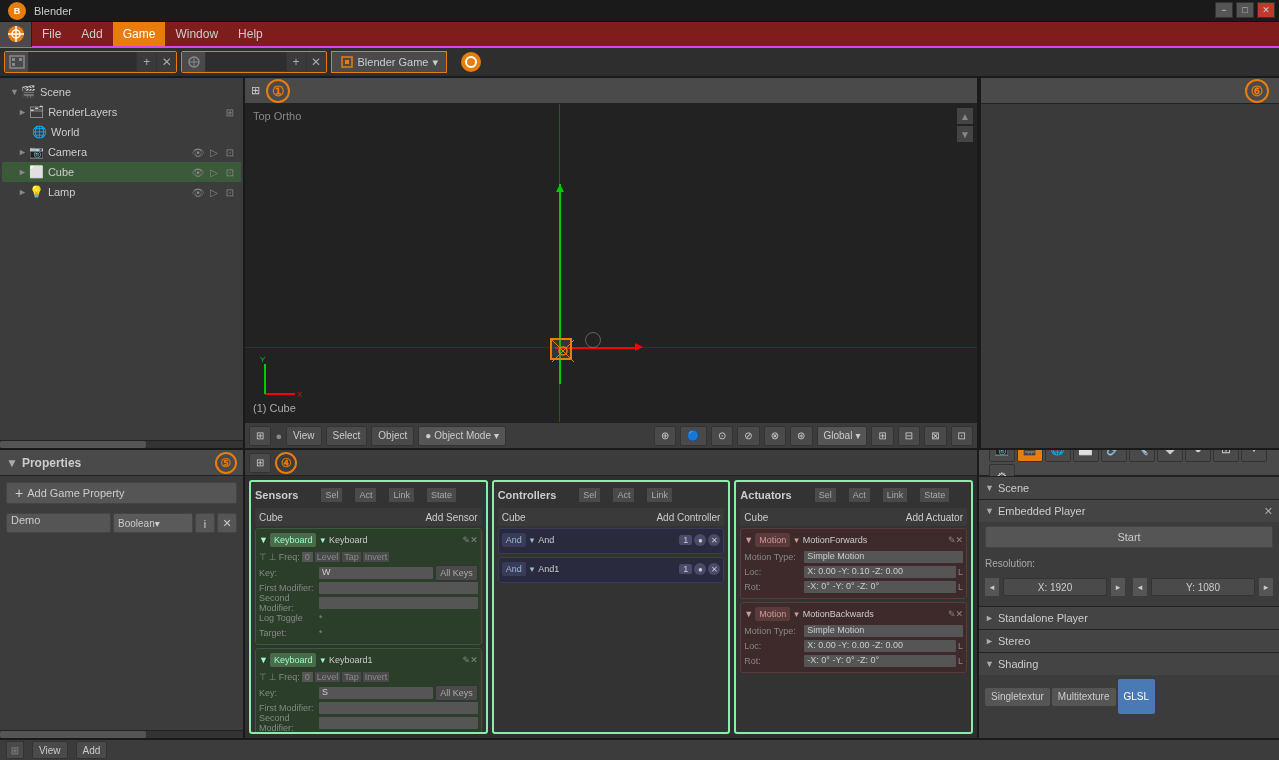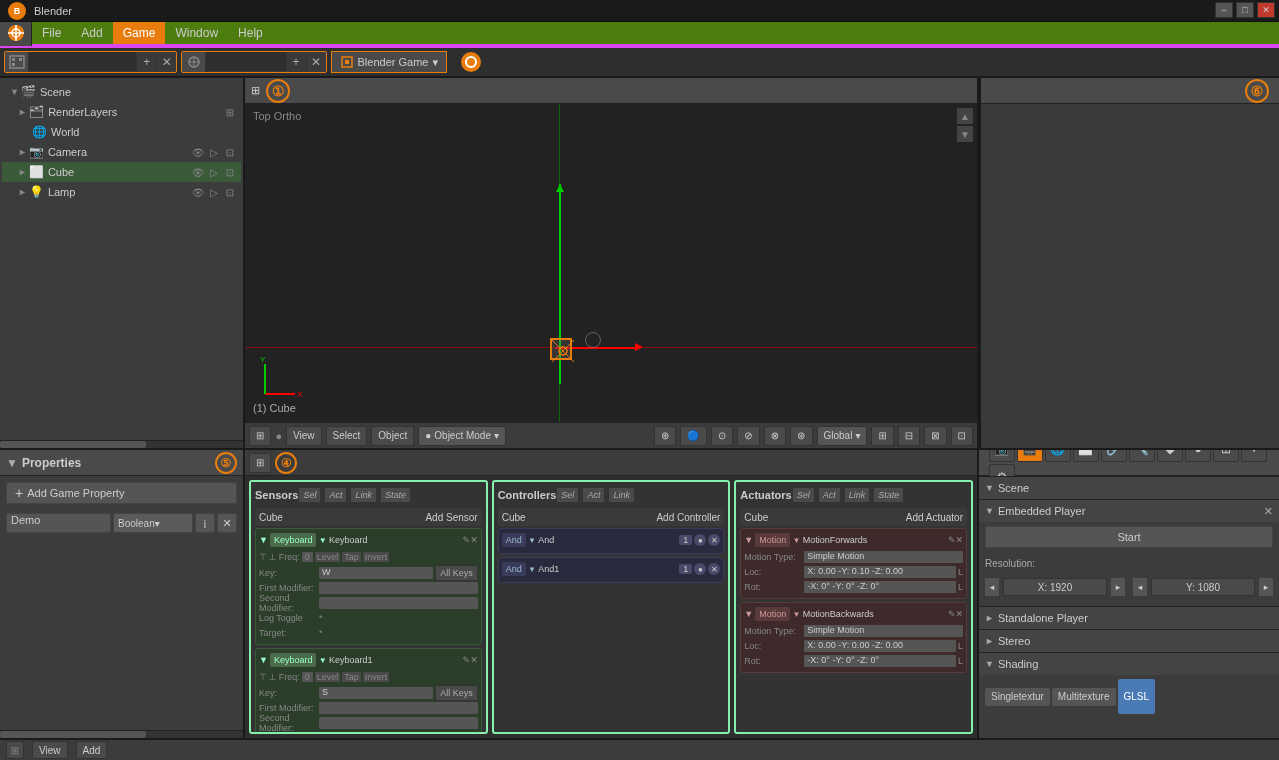--- a/index.html
+++ b/index.html
@@ -33,24 +33,24 @@
       background: #555; border: 1px solid #333;
       color: #ccc; font-size: 9px;
       display: flex; align-items: center; justify-content: center;
       cursor: pointer;
     }
     #titlebar .win-btn.close { background: #c0392b; }
 
     
     #menubar {
       height: 26px;
-      background: #4d7c0f;
+      background: #7f1d1d;
       display: flex;
       align-items: center;
-      border-bottom: 4px solid #d946ef;
+      border-bottom: 2px solid #d946ef;
       text-align: center;
     }
     .menu-icon {
       width: 32px; height: 26px;
       background: #4a4a4a;
       display: flex; align-items: center; justify-content: center;
       border-right: 1px solid #222;
     }
     .menu-items {
       display: flex; align-items: center; height: 100%;
@@ -364,21 +364,21 @@
       overflow: hidden;
     }
     .logic-col-header {
       display: flex; align-items: center;
       margin-bottom: 4px;
       height: 18px;
       font-size: 10px; color: #aaa;
     }
     .logic-col-title { font-size: 11px; color: #ccc; font-weight: bold; }
     .logic-sel-btns {
-      display: flex; margin-left: 0; gap: 3px; font-style: italic;
+      display: flex; margin-left: 22px; gap: 11px;
     }
     .logic-sel-btn {
       height: 16px; padding: 0 4px;
       background: #4a4a4a; border: 1px solid #333;
       border-radius: 1px; color: #aaa; font-size: 9px;
       display: flex; align-items: center; cursor: pointer;
     }
     .logic-obj-row {
       background: #3a3a3a; height: 18px;
       display: flex; align-items: center;

